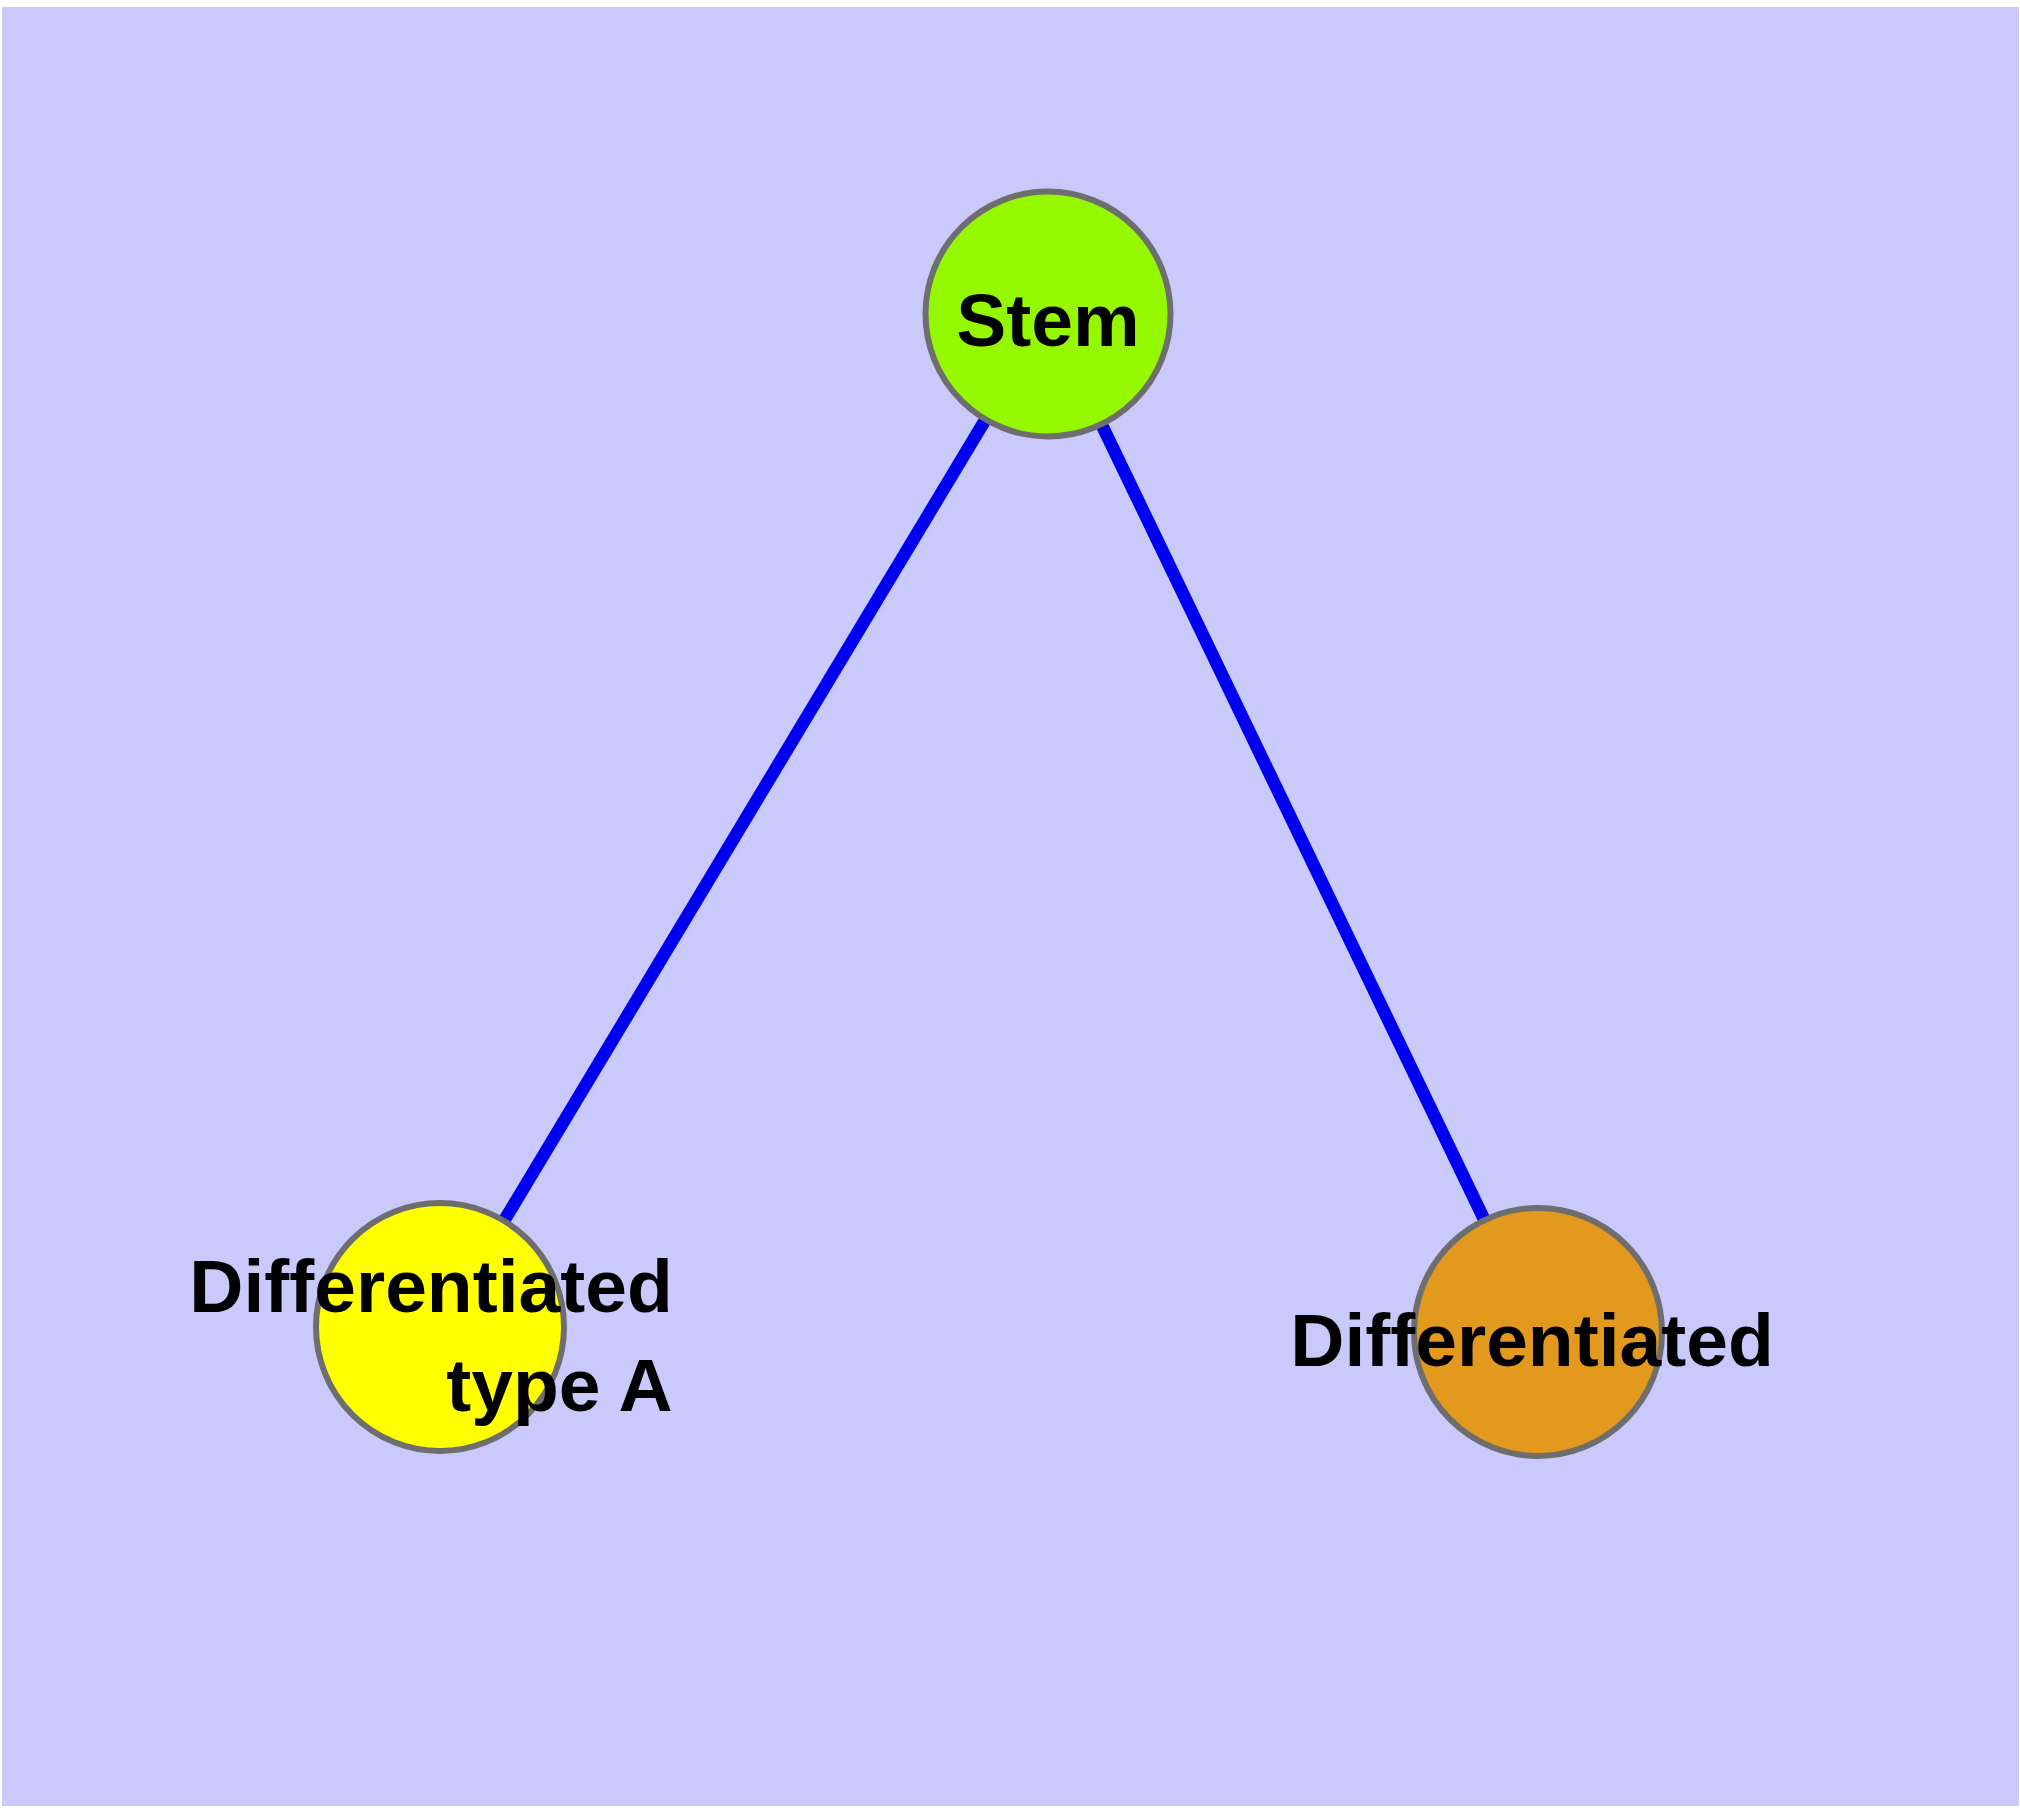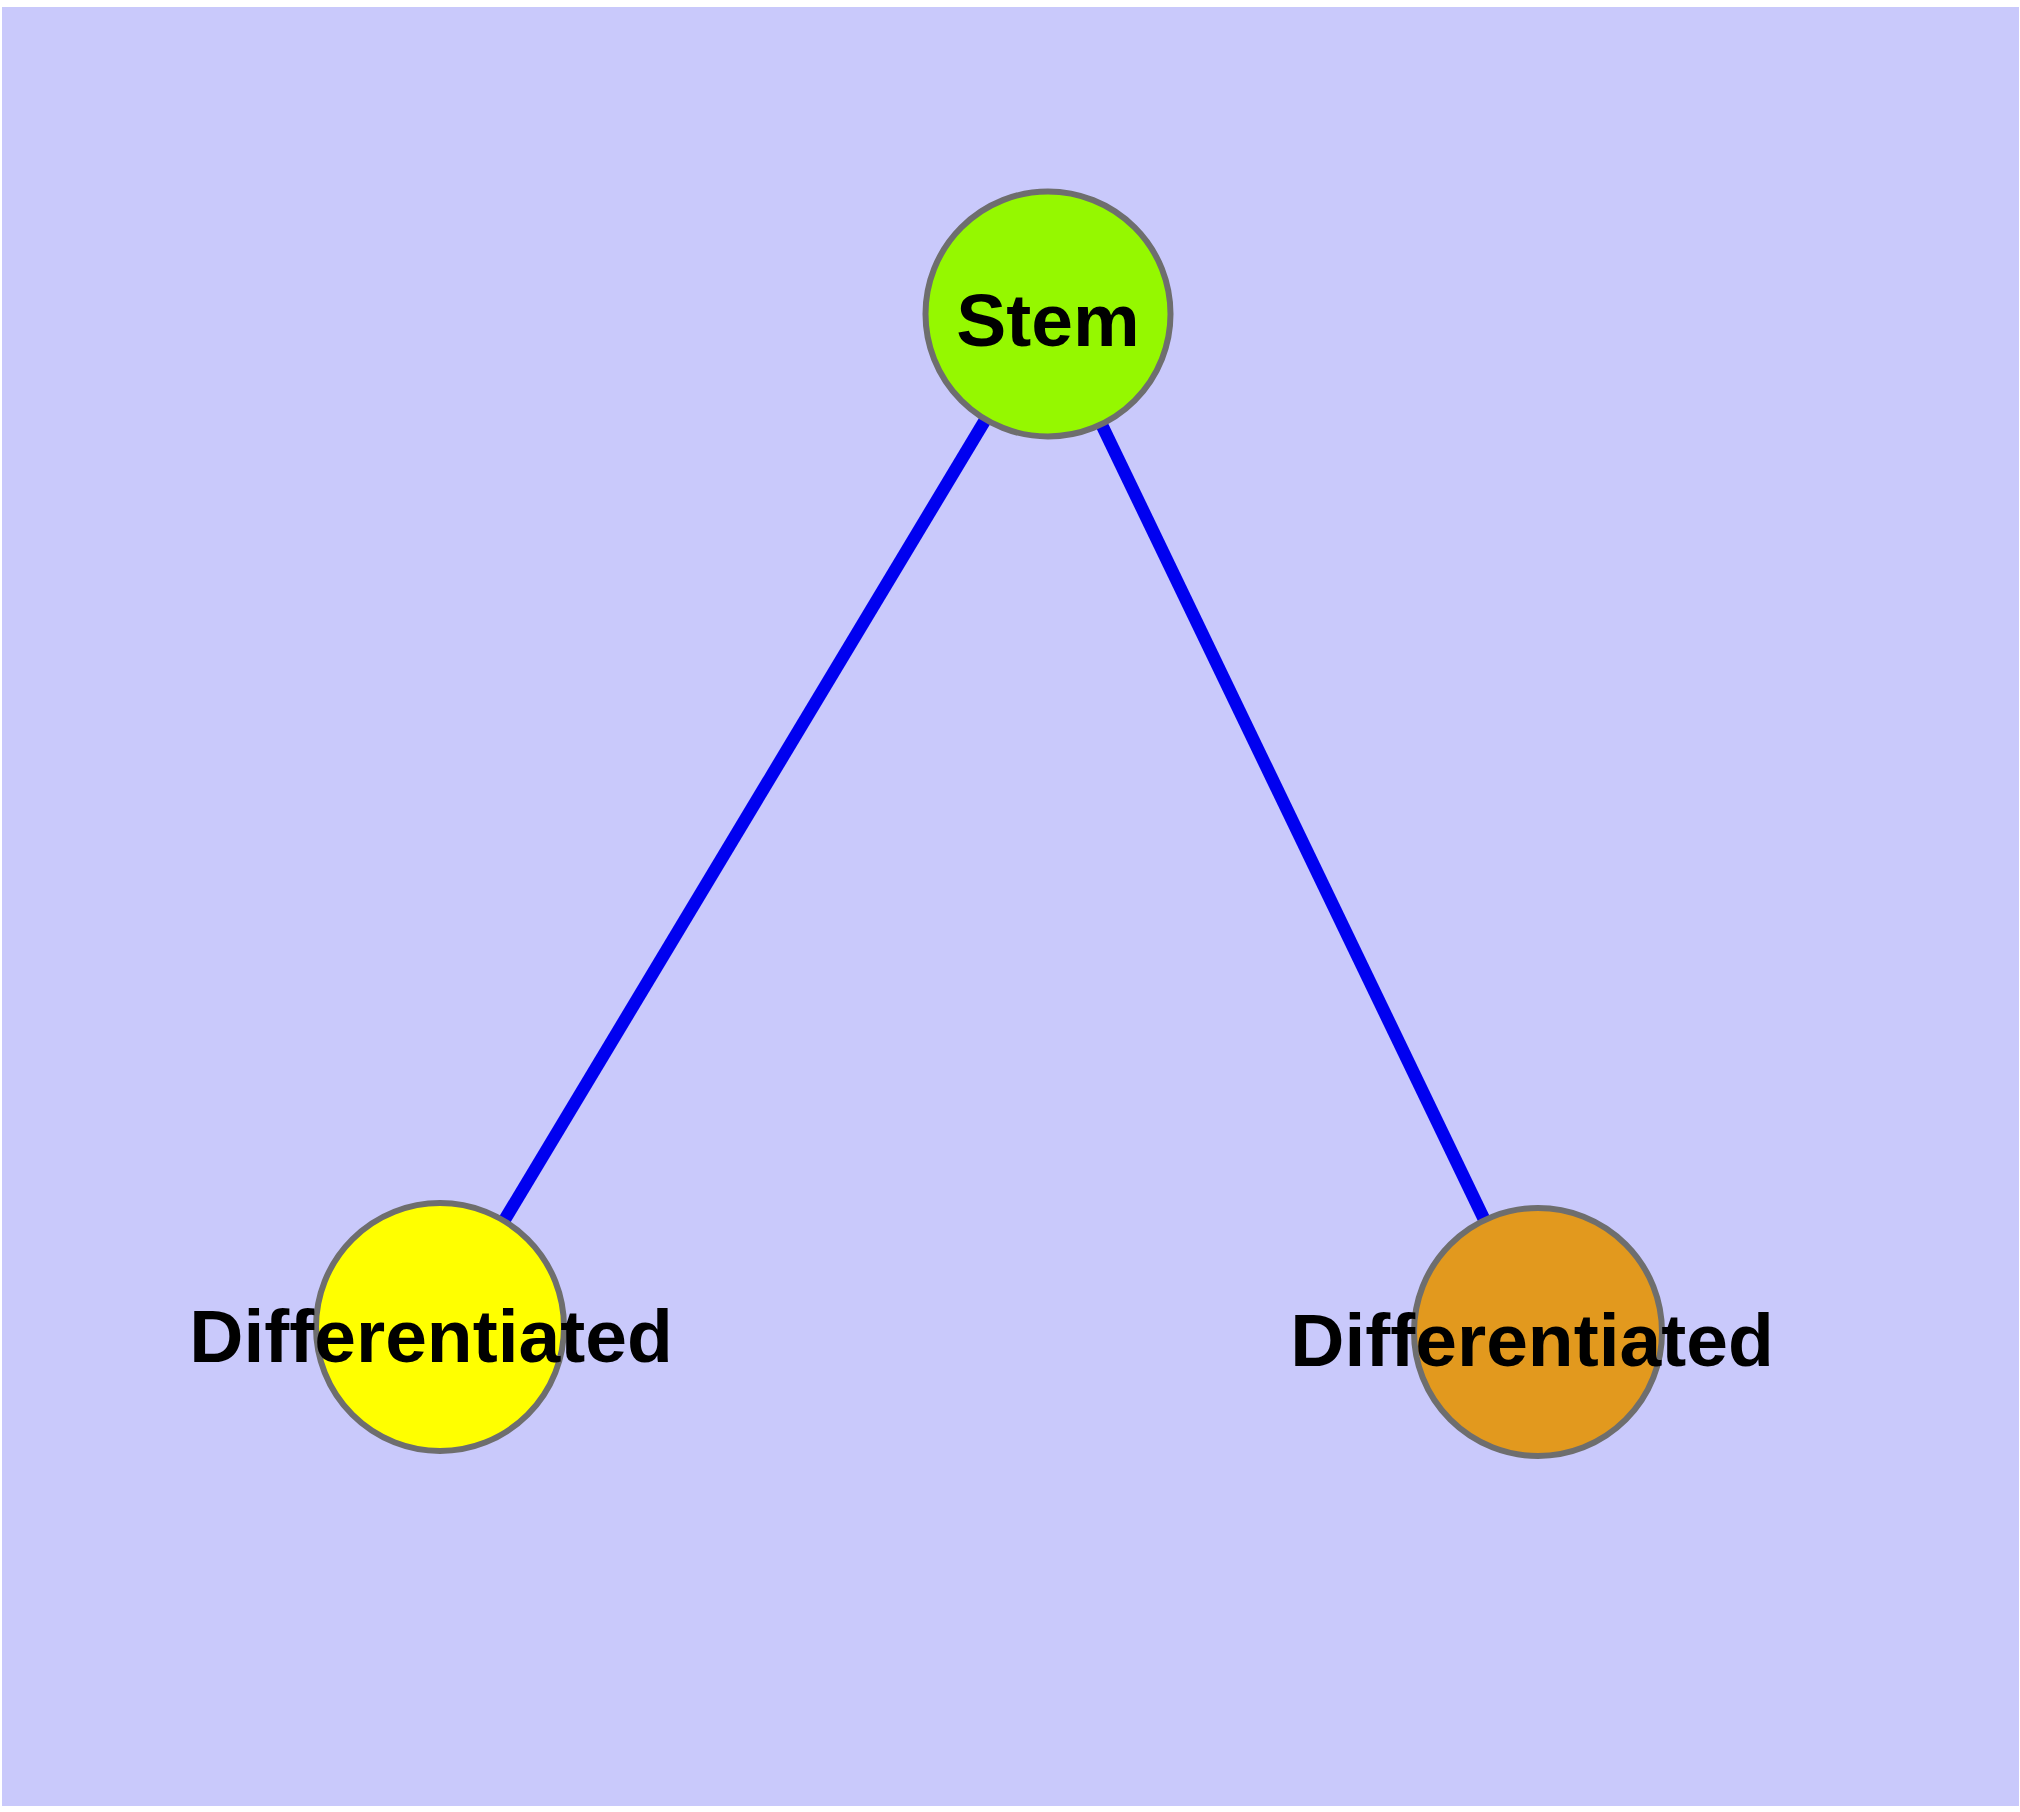--- a/index.html
+++ b/index.html
@@ -71,20 +71,21 @@
   <div class="node node-type-a" style="background-color: rgb(255, 255, 0); border-color: rgb(110, 110, 110);"></div>
 
   <div class="node node-type-b" style="background-color: rgb(226, 153, 30); border-color: rgb(110, 110, 110);"></div>
 
   <div class="node-label label-stem">
     <span class="label-line">Stem</span>
   </div>
 
   <div class="node-label label-type-a">
     <span class="label-line">Differentiated</span>
+    <span class="label-line">type A</span>
   </div>
 
   <div class="node-label label-type-b">
     <span class="label-line">Differentiated</span>
   </div>
 
 </div>
 
 
 </body></html>

